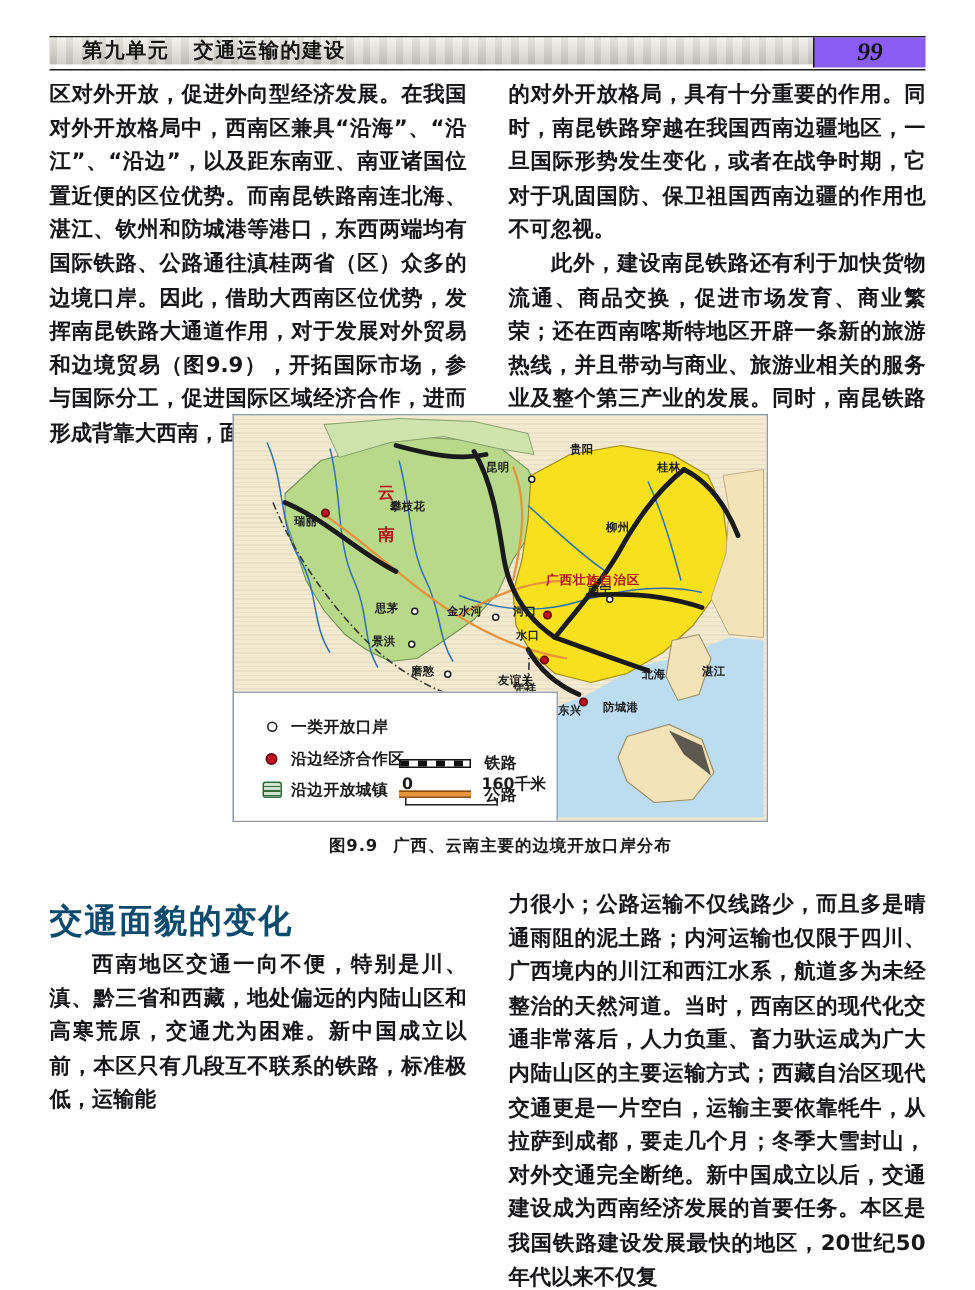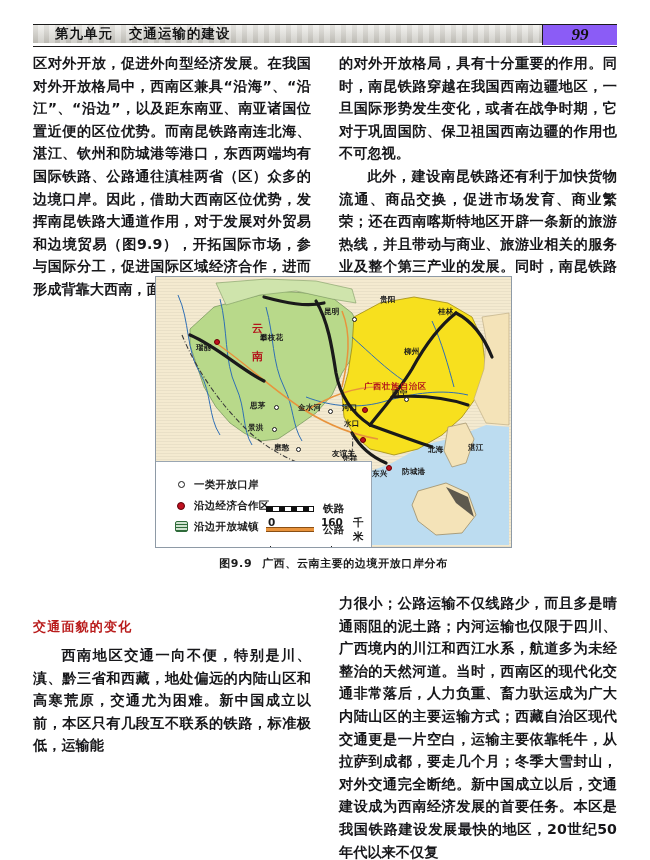--- a/index.html
+++ b/index.html
@@ -87,25 +87,25 @@
   }
   .col p { margin: 0; }
   .col p.indent { text-indent: 2em; }
 
   #col-left-top  { left: 33px;  top: 52px; }
   #col-right-top { left: 339px; top: 52px; }
   #col-left-bot  { left: 33px;  top: 592px; }
   #col-right-bot { left: 339px; top: 592px; }
 
   .section-heading {
-    font-size: 13px;
+    font-size: 22px;
     font-weight: bold;
     letter-spacing: 1.2px;
-    color: #b91c1c;
-    margin: 22px 0 4px 0;
+    color: #0c4a6e;
+    margin: 10px 0 4px 0;
     line-height: 26px;
   }
 
   
   .figure {
     position: absolute;
     left: 155px;
     top: 276px;
     width: 357px;
     height: 272px;
@@ -207,21 +207,21 @@
   }
   .scale-nums {
     display: flex;
     align-items: baseline;
     font-size: 10.5px;
     font-weight: bold;
     color: #1a1a1a;
   }
   .scale-zero { width: 0; }
   .scale-160 { margin-left: 53px; }
-  .scale-unit { margin-left: 10px; font-family: Liberation Serif, serif; }
+  .scale-unit { margin-left: 0; font-family: Liberation Serif, serif; }
   .scale-bar {
     margin-top: 2px;
     margin-left: 2px;
     width: 62px;
     height: 5px;
     border-left: 1.4px solid #222;
     border-right: 1.4px solid #222;
     border-bottom: 1.4px solid #222;
     box-sizing: border-box;
   }

